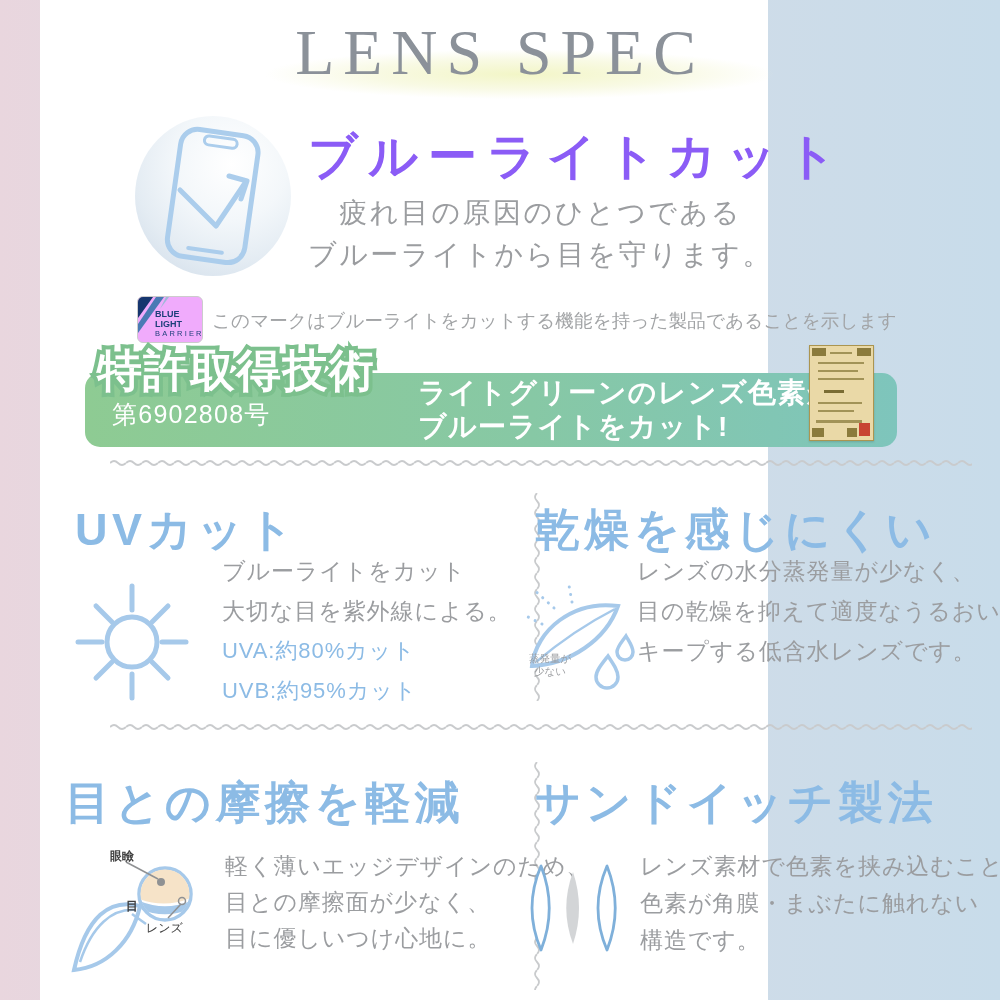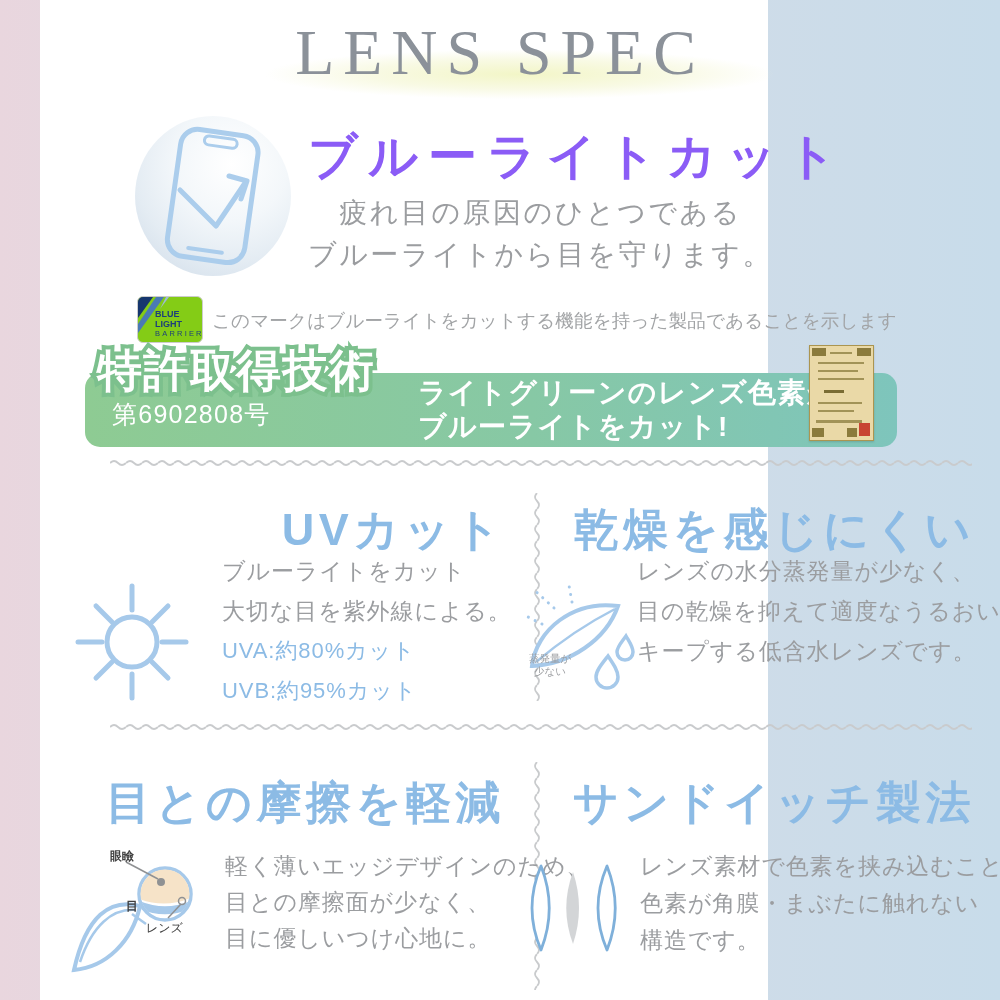--- a/index.html
+++ b/index.html
@@ -21,21 +21,21 @@
 
   
   .phone-circle{left:95px;top:116px;width:156px;height:160px;border-radius:50%;
     background:radial-gradient(circle at 62% 30%,#ffffff 0%,#f3f7fa 38%,#e4ecf3 66%,#d6e1ec 86%,#cfdceа 100%);
     background:radial-gradient(circle at 62% 30%,#ffffff 0%,#f3f7fa 38%,#e4ecf3 66%,#d6e1ec 86%,#cfdce9 100%);}
   .phone-svg{left:94px;top:112px;}
   .bl-title{left:268px;top:124px;font-size:49px;font-weight:bold;color:#8b5cf6;letter-spacing:.2em;white-space:nowrap;}
   .bl-desc{left:268px;top:192px;font-size:28px;color:#9b9da0;letter-spacing:.09em;line-height:42px;white-space:nowrap;text-align:center;}
 
   
-  .badge{left:97px;top:296px;width:64px;height:45px;background:#84cc16;border:1px solid #cccccc;border-radius:6px;overflow:hidden;}
+  .badge{left:97px;top:296px;width:64px;height:45px;background:#f0abfc;border:1px solid #cccccc;border-radius:6px;overflow:hidden;}
   .badge-text{position:absolute;left:17px;top:12px;color:#1d3f7a;line-height:10px;}
   .badge-l1{font-size:9px;font-weight:bold;letter-spacing:0;}
   .badge-l2{font-size:7.5px;letter-spacing:2.2px;}
   .badge-note{left:172px;top:308px;font-size:18.5px;color:#a2a4a6;letter-spacing:.01em;white-space:nowrap;}
 
   
   .patent-box{left:45px;top:373px;width:812px;height:74px;border-radius:15px;
     background:linear-gradient(to right,#8ecb93 0%,#87c8a5 55%,#7ec5bc 100%);}
   .patent-title{left:57px;top:341px;font-size:45px;font-weight:900;color:#ffffff;letter-spacing:.03em;
     -webkit-text-stroke:8px #7cc08d;paint-order:stroke fill;white-space:nowrap;}
@@ -60,21 +60,21 @@
   .cert .l8{left:6px;top:74px;width:46px;height:3px;}
   .cert .seal{right:3px;bottom:4px;width:11px;height:13px;background:#c84433;}
 
   
   .div-h{left:70px;width:862px;height:10px;}
   .div-h1{top:458px;} .div-h2{top:722px;}
   .div-v{left:491px;width:12px;}
   .div-v1{top:493px;height:208px;} .div-v2{top:762px;height:228px;}
 
   
-  .feat-title{font-size:45px;font-weight:bold;color:#8cbbe5;letter-spacing:.1em;text-align:right;white-space:nowrap;}
+  .feat-title{font-size:45px;font-weight:bold;color:#8cbbe5;letter-spacing:.1em;text-align:left;white-space:nowrap;}
   .uv-title{left:35px;top:500px;width:430px;}
   .dry-title{left:495px;top:500px;width:440px;}
   .fric-title{left:25px;top:773px;width:440px;}
   .sand-title{left:495px;top:773px;width:440px;}
 
   .body-text{font-size:23px;color:#9b9da0;letter-spacing:.04em;line-height:40px;white-space:nowrap;}
   .uv-text{left:182px;top:551px;}
   .uv-blue{color:#8cbbe5;font-size:22px;}
   .dry-text{left:597px;top:551px;}
   .fric-text{left:185px;top:848px;line-height:36px;}

